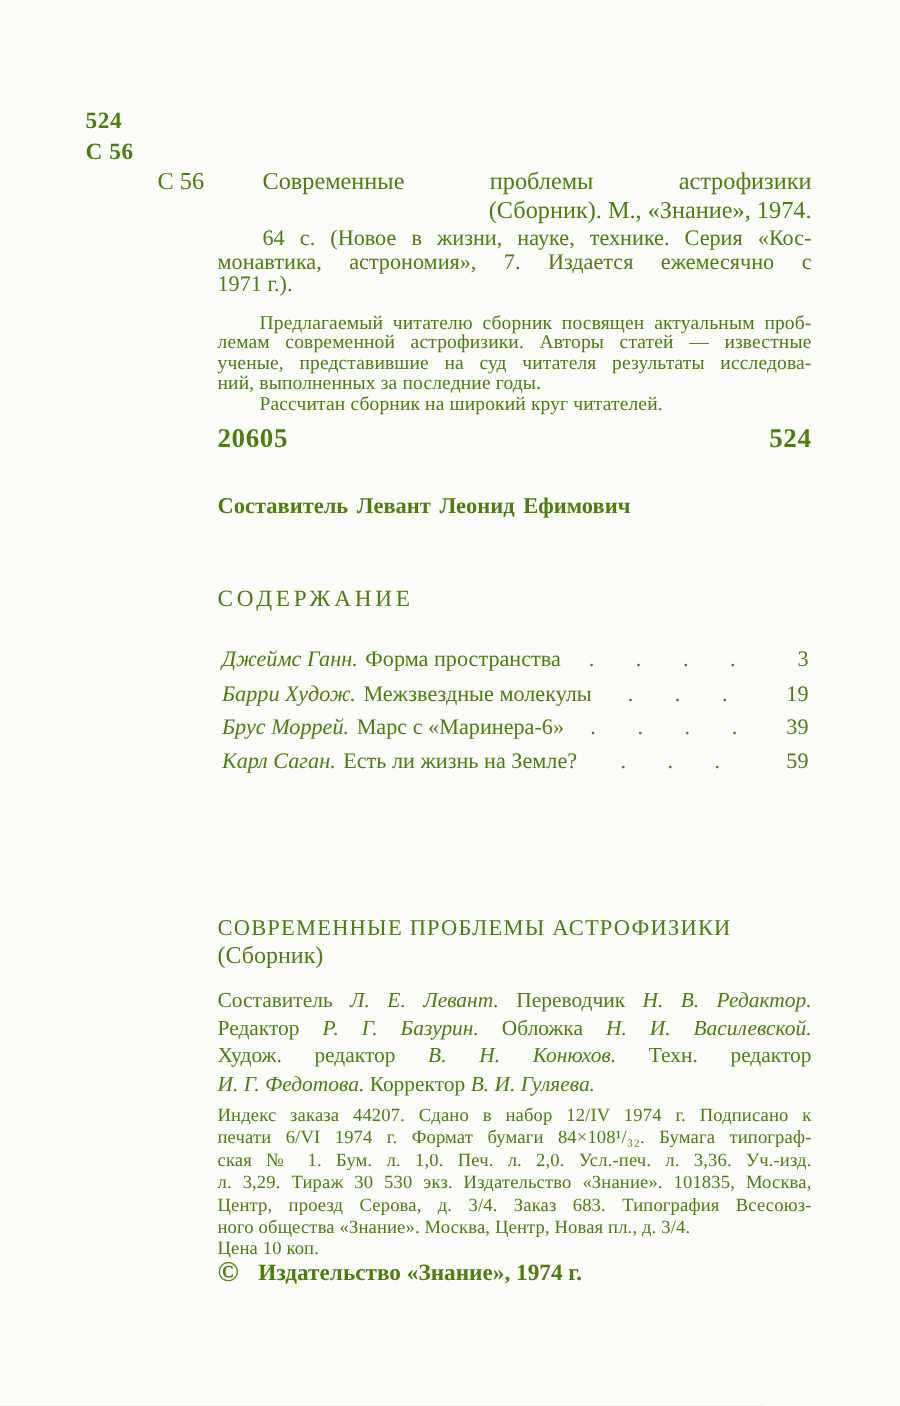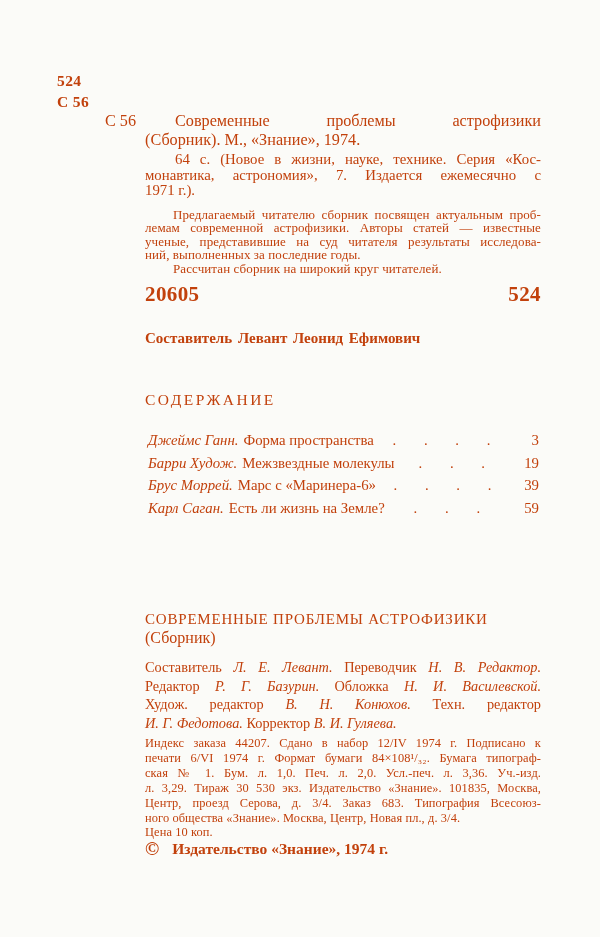--- a/index.html
+++ b/index.html
@@ -1,39 +1,39 @@
 <!DOCTYPE html>
 <html><head>
 <meta charset="utf-8">
 <style>
   html,body{margin:0;padding:0;background:#e8e8e6;}
   .page{
     position:relative;width:600px;height:937px;margin:0 auto;
-    background:#fbfbf8;color:#c2410c;
+    background:#fbfbf8;color:#4d7c0f;
     font-family:"Liberation Serif","DejaVu Serif",serif;
     overflow:hidden;
   }
   .abs{position:absolute;}
   .it{font-style:italic;}
   .jl{text-align:justify;text-align-last:justify;}
   .ind{padding-left:28px;}
 
   .corner{top:70px;left:57px;font-size:15.5px;line-height:21px;font-weight:bold;letter-spacing:.4px;}
 
   .entry{left:145px;top:112px;width:396px;}
-  .entry .e-main{font-size:16.2px;line-height:18.6px;}
+  .entry .e-main{font-size:16.2px;line-height:18.6px;text-align:right;}
   .entry .e1{position:relative;margin-left:30px;}
   .entry .ecode{position:absolute;left:-70px;top:0;text-align-last:auto;}
   .entry .edesc{font-size:14.8px;line-height:15.6px;margin-top:3px;}
   .entry .edesc .ind{padding-left:30px;}
 
   .annotation{left:145px;top:208px;width:396px;font-size:13px;line-height:13.4px;letter-spacing:.1px;}
 
   .codesrow{left:145px;top:282px;width:396px;display:flex;justify-content:space-between;
-    font-size:21px;font-weight:bold;letter-spacing:.4px;}
+    font-size:18px;font-weight:bold;letter-spacing:.4px;}
 
   .compiler{left:145px;top:330px;font-size:15px;font-weight:bold;word-spacing:2px;}
 
   .toc-head{left:145px;top:391px;font-size:15.5px;letter-spacing:2.5px;}
 
   .toc{left:148px;top:429px;width:391px;font-size:14.8px;}
   .toc-row{display:flex;align-items:baseline;line-height:22.6px;white-space:nowrap;}
   .toc-author{font-style:italic;margin-right:5px;}
   .toc-lead{flex:1;text-align:center;word-spacing:24px;padding:0 6px;overflow:hidden;}
   .toc-page{width:30px;text-align:right;}

